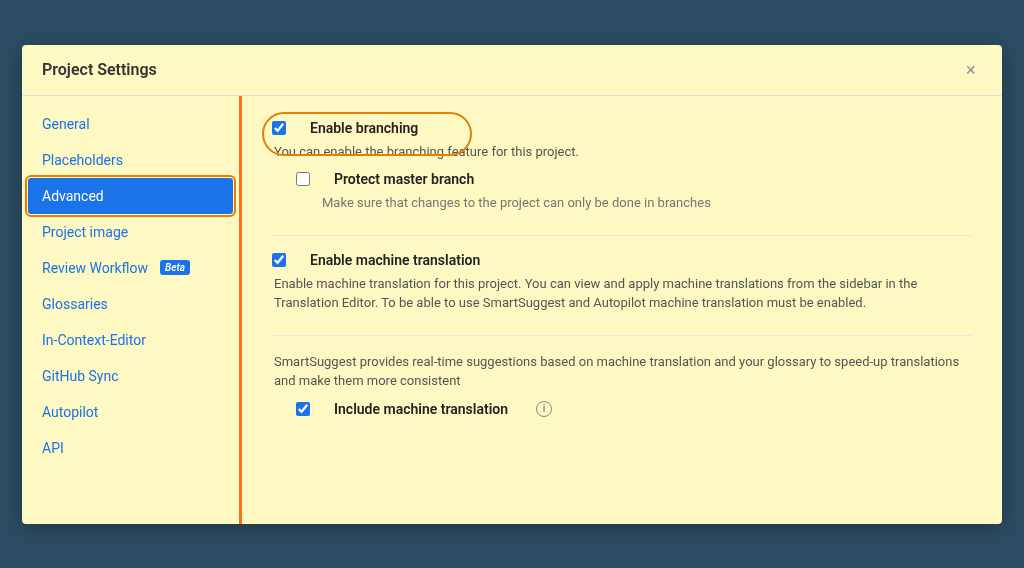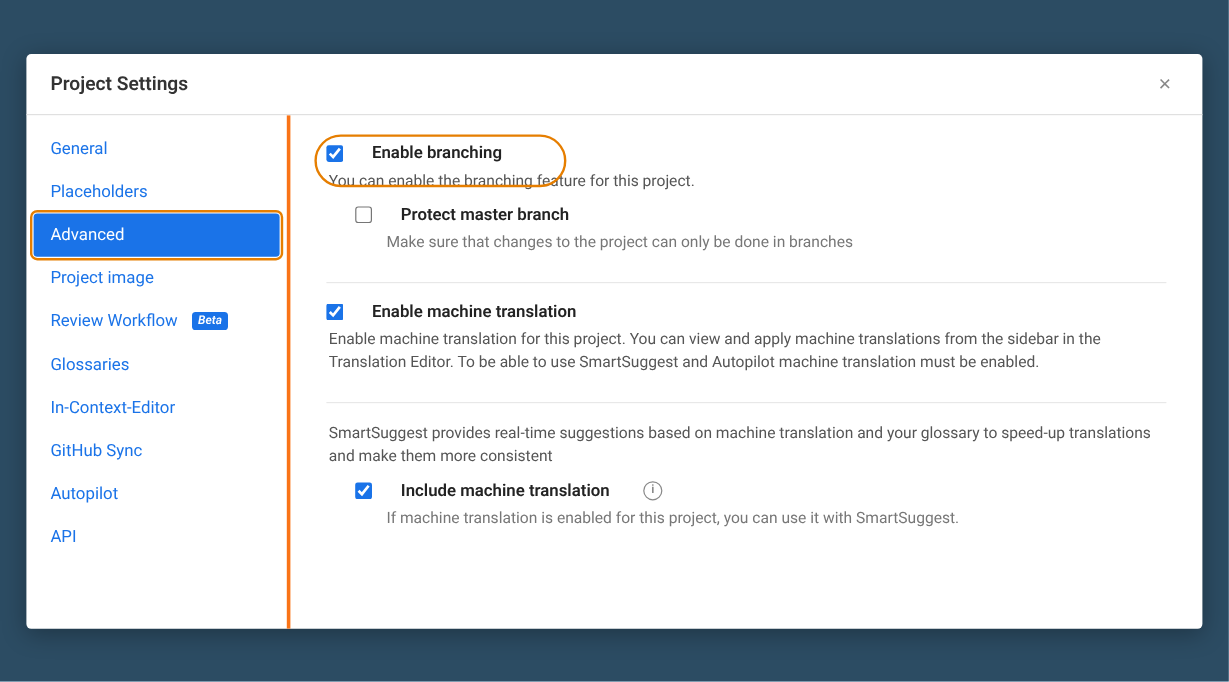--- a/index.html
+++ b/index.html
@@ -18,21 +18,21 @@
       height: 568px;
       background: rgba(0,0,0,0.4);
       display: flex;
       justify-content: center;
       align-items: center;
       position: relative;
     }
     .modal {
       width: 980px;
       height: 479px;
-      background: #ffffff;
+      background: #fef9c3;
       border-radius: 4px;
       display: flex;
       flex-direction: column;
       box-shadow: 0 4px 20px rgba(0,0,0,0.3);
       position: relative;
     }
     .modal-header {
       display: flex;
       justify-content: space-between;
       align-items: center;
@@ -265,19 +265,18 @@
 
         <div class="setting-section">
           <p class="description-text">SmartSuggest provides real-time suggestions based on machine translation and your glossary to speed-up translations and make them more consistent</p>
 
           <div class="sub-setting">
             <div class="checkbox-row">
               <input type="checkbox" checked="" id="include-mt" style="">
               <label for="include-mt">Include machine translation</label>
               <span class="info-icon">i</span>
             </div>
-            <p class="sub-description">If machine translation is enabled for this project, you can use it with SmartSuggest.</p>
           </div>
         </div>
       </div>
     </div>
   </div>
 </div>
 
 </body></html>

